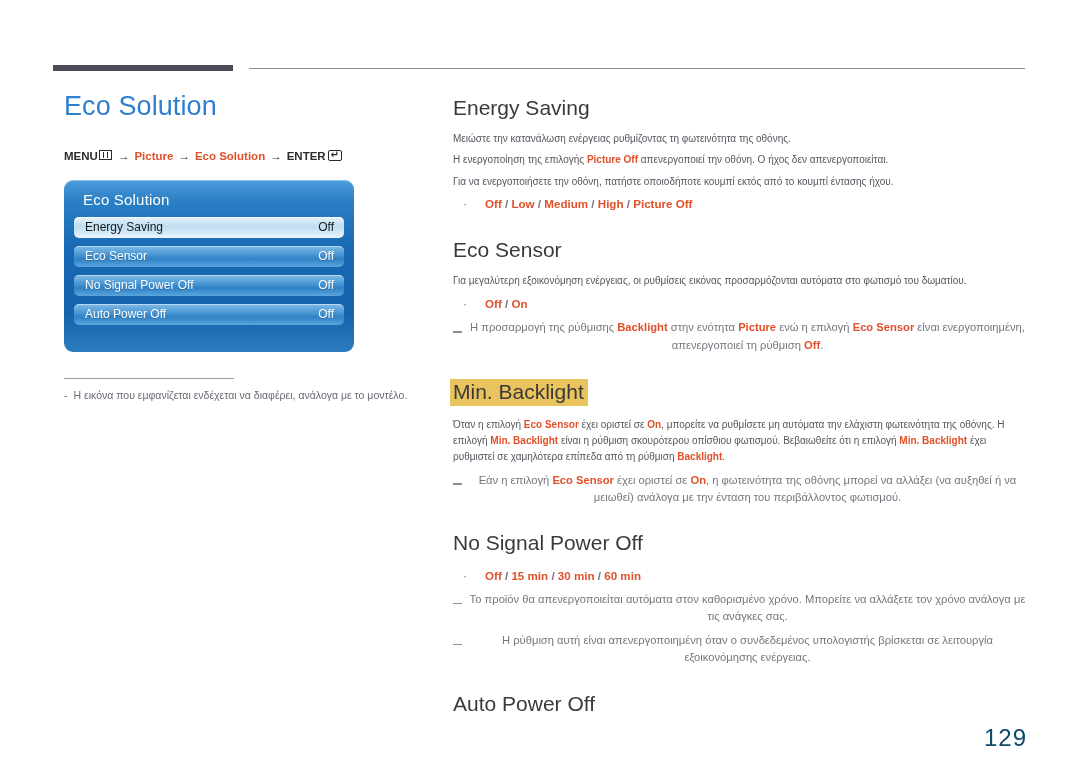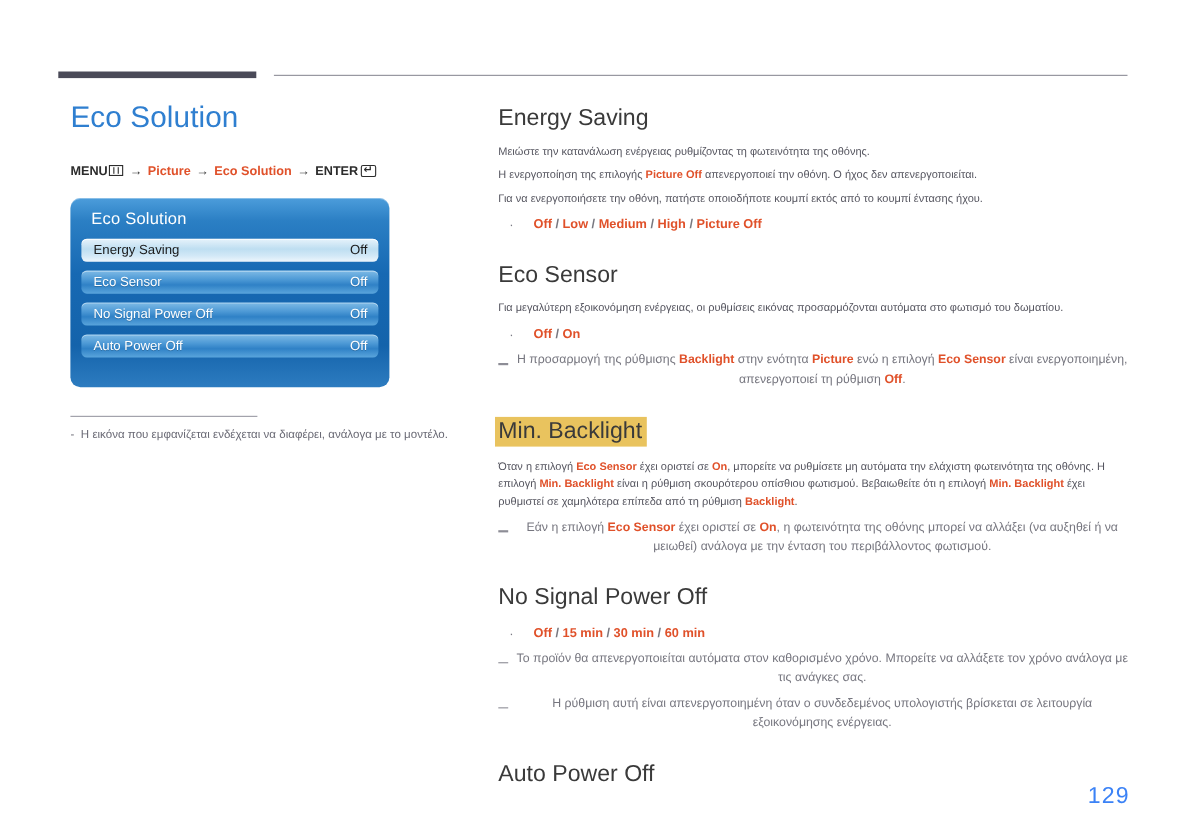--- a/index.html
+++ b/index.html
@@ -233,23 +233,23 @@
     vertical-align: middle;
     margin-top: 7px;
   }
   .note .ntext { flex: 1; text-align: center; }
   b.kw { color: #e0512a; font-weight: bold; }
 
   
   .page-num {
     position: absolute;
     right: 53px;
-    bottom: 27px;
-    font-size: 21px;
-    color: #3b82f6;
+    bottom: 11px;
+    font-size: 24px;
+    color: #0c4a6e;
     letter-spacing: 1px;
   }
 </style>
 </head>
 <body>
 
 <div class="header-rule">
   <div class="thick"></div>
   <div class="thin"></div>
 </div>

